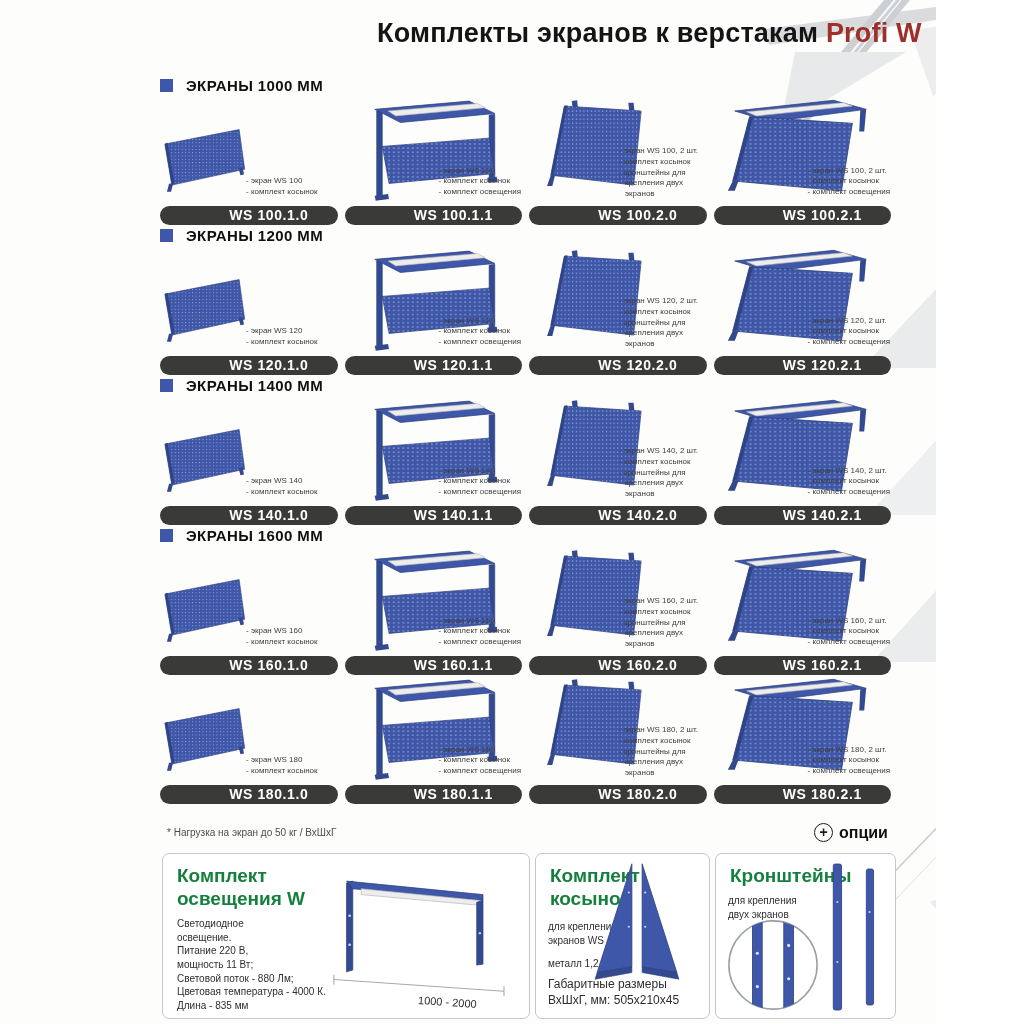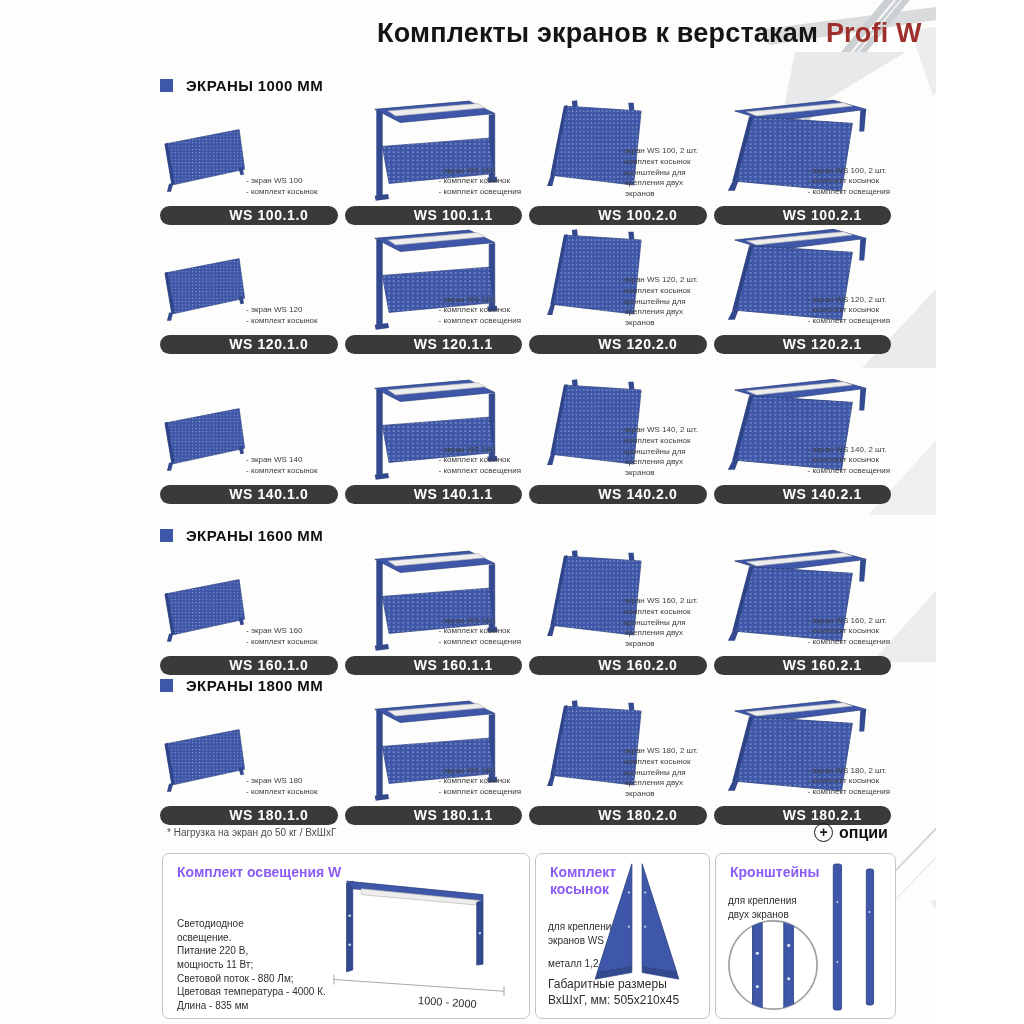--- a/index.html
+++ b/index.html
@@ -43,21 +43,21 @@
 
   .footnote { position:absolute; left:167px; top:827px; font-size:10px; color:#4c4c4c; }
   .options { position:absolute; left:814px; top:823px; display:flex; align-items:center; gap:6px; }
   .plus-circle { width:17px; height:17px; border:1.6px solid #1c1c1c; border-radius:50%;
                  font-size:14px; font-weight:bold; color:#1c1c1c; text-align:center; line-height:16px; }
   .options .lbl { font-size:16px; font-weight:bold; color:#111; }
 
   .boxes { position:absolute; left:162px; top:853px; width:734px; display:grid;
            grid-template-columns:368px 175px 181px; gap:5px; height:166px; }
   .box { position:relative; border:1px solid #c6c6c6; border-radius:7px; background:#fff; overflow:hidden; }
-  .box-title { position:absolute; left:14px; top:10px; font-size:14px; font-weight:bold; color:#8b5cf6; line-height:1.22; }
+  .box-title { position:absolute; left:14px; top:10px; font-size:19px; font-weight:bold; color:#15803d; line-height:1.22; }
   .b1 .box-title { width:170px; }
   .b1 .specs { position:absolute; left:14px; top:63px; font-size:10px; color:#2e2e2e; line-height:1.37; }
   .b1 .art { position:absolute; right:4px; top:2px; width:210px; height:140px; }
   .b1 .dim { position:absolute; right:52px; bottom:10px; font-size:11px; color:#2e2e2e; transform:rotate(4deg); }
   .b2 .box-title { width:90px; }
   .b2 .purpose { position:absolute; left:12px; top:66px; width:78px; font-size:10px; color:#2e2e2e; line-height:1.35; }
   .b2 .material { position:absolute; left:12px; top:104px; width:90px; font-size:10px; color:#2e2e2e; }
   .b2 .dims { position:absolute; left:12px; bottom:10px; width:152px; font-size:12px; color:#2e2e2e; line-height:1.35; }
   .b2 .art { position:absolute; right:26px; top:6px; width:92px; height:124px; }
   .b3 .box-title { width:140px; }
@@ -182,20 +182,24 @@
                 <div class="bullet">экран WS 100, 2 шт.</div>
                 <div class="bullet">комплект косынок</div>
                 <div class="bullet">комплект освещения</div>
               </div>
     <div class="code-bar">WS 100.2.1</div>
   </div>
 </div>
   </div>
 
   <div class="row">
+    <div class="row-header">
+      <div class="sq"></div>
+      <span class="lbl">ЭКРАНЫ 1200 ММ</span>
+    </div>
     <div class="cards">
   <div class="card type-screen-single">
     <div class="img">
                 <svg viewBox="0 0 170 130" preserveAspectRatio="none">
                   <polygon points="7,44 114,22 122,82 17,106" fill="#3e57a8" stroke="#2b3e7c" stroke-width="0.9"></polygon>
                   <polygon points="7,44 114,22 122,82 17,106" fill="url(#perf)"></polygon>
                   <polygon points="7,44 11,42 21,104 17,106" fill="#2f4487"></polygon>
                   <polygon points="13,104 19,103 16,116 10,116" fill="#34498d"></polygon>
                   <polygon points="113,80 119,79 121,90 116,91" fill="#34498d"></polygon>
                 </svg>
@@ -263,20 +267,24 @@
                 <div class="bullet">экран WS 120, 2 шт.</div>
                 <div class="bullet">комплект косынок</div>
                 <div class="bullet">комплект освещения</div>
               </div>
     <div class="code-bar">WS 120.2.1</div>
   </div>
 </div>
   </div>
 
   <div class="row">
+    <div class="row-header">
+      <div class="sq"></div>
+      <span class="lbl">ЭКРАНЫ 1400 ММ</span>
+    </div>
     <div class="cards">
   <div class="card type-screen-single">
     <div class="img">
                 <svg viewBox="0 0 170 130" preserveAspectRatio="none">
                   <polygon points="7,44 114,22 122,82 17,106" fill="#3e57a8" stroke="#2b3e7c" stroke-width="0.9"></polygon>
                   <polygon points="7,44 114,22 122,82 17,106" fill="url(#perf)"></polygon>
                   <polygon points="7,44 11,42 21,104 17,106" fill="#2f4487"></polygon>
                   <polygon points="13,104 19,103 16,116 10,116" fill="#34498d"></polygon>
                   <polygon points="113,80 119,79 121,90 116,91" fill="#34498d"></polygon>
                 </svg>
@@ -429,24 +437,20 @@
                 <div class="bullet">экран WS 160, 2 шт.</div>
                 <div class="bullet">комплект косынок</div>
                 <div class="bullet">комплект освещения</div>
               </div>
     <div class="code-bar">WS 160.2.1</div>
   </div>
 </div>
   </div>
 
   <div class="row">
-    <div class="row-header">
-      <div class="sq"></div>
-      <span class="lbl">ЭКРАНЫ 1800 ММ</span>
-    </div>
     <div class="cards">
   <div class="card type-screen-single">
     <div class="img">
                 <svg viewBox="0 0 170 130" preserveAspectRatio="none">
                   <polygon points="7,44 114,22 122,82 17,106" fill="#3e57a8" stroke="#2b3e7c" stroke-width="0.9"></polygon>
                   <polygon points="7,44 114,22 122,82 17,106" fill="url(#perf)"></polygon>
                   <polygon points="7,44 11,42 21,104 17,106" fill="#2f4487"></polygon>
                   <polygon points="13,104 19,103 16,116 10,116" fill="#34498d"></polygon>
                   <polygon points="113,80 119,79 121,90 116,91" fill="#34498d"></polygon>
                 </svg>

